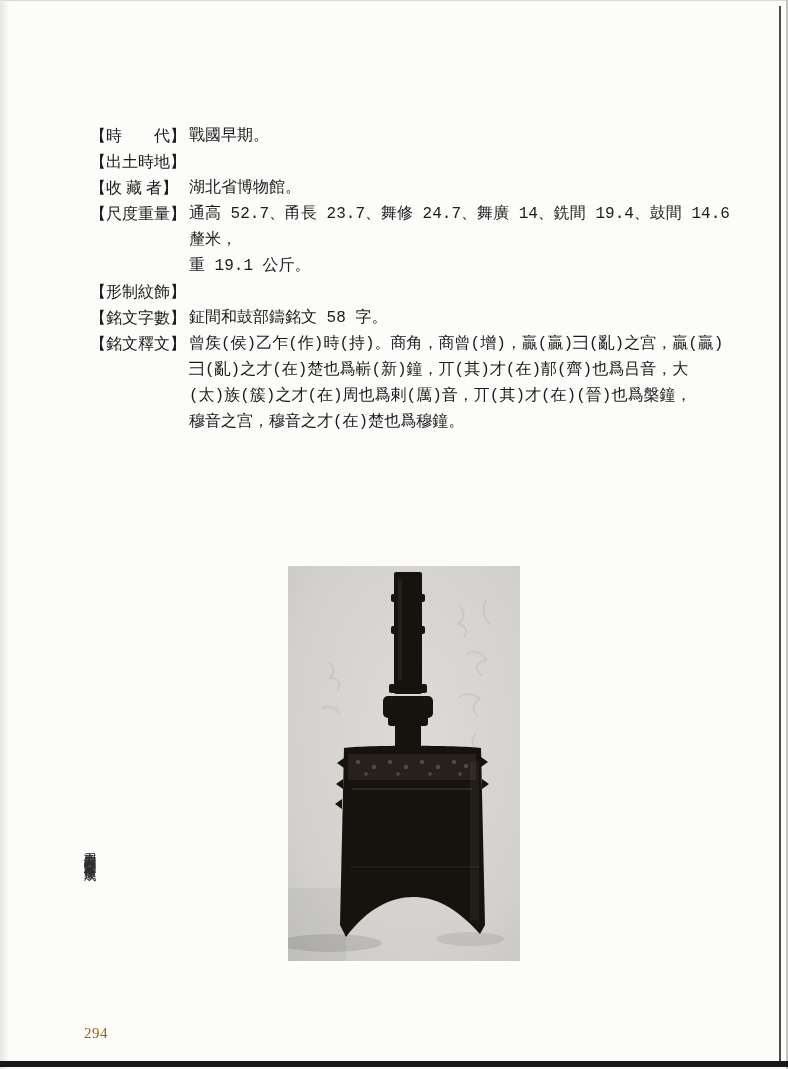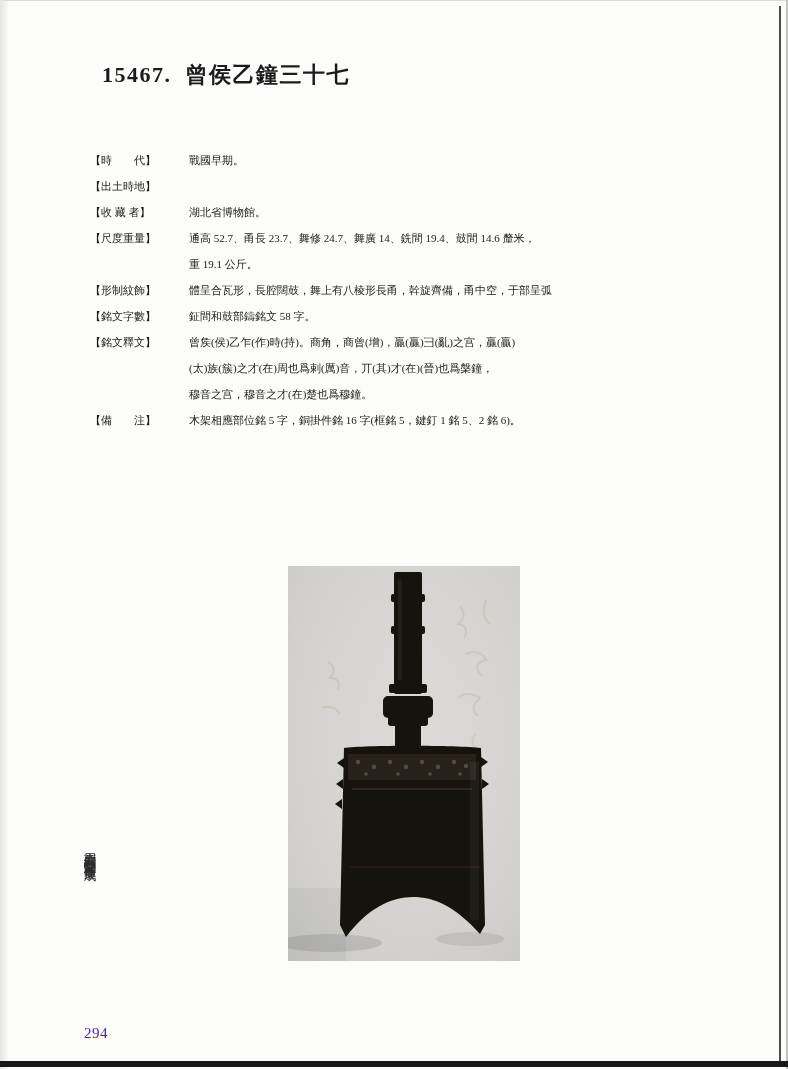--- a/index.html
+++ b/index.html
@@ -15,54 +15,53 @@
   .scan-right-edge{position:absolute;right:0;top:0;bottom:0;width:2px;background:#c2c2c0;}
   .scan-right-line{position:absolute;right:7px;top:6px;bottom:8px;width:2px;background:#4c4c4a;}
   .scan-bottom-bar{position:absolute;left:0;bottom:2px;width:100%;height:6px;background:#181818;}
 
   .title{
     position:absolute;left:102px;top:60px;
     font-size:22px;font-weight:bold;letter-spacing:1.5px;white-space:pre;
   }
   .entries{
     position:absolute;left:90px;top:123px;width:648px;
-    font-size:11px;line-height:26px;margin-top:24px;
+    font-size:16px;line-height:26px;
   }
   .entry{display:flex;align-items:flex-start;}
   .label{flex:0 0 99px;white-space:pre;}
   .content{flex:1;min-width:0;}
-  .tline{white-space:pre-wrap;}
+  .tline{white-space:pre-wrap;font-family:Liberation Mono, monospace;}
 
   .photo{
     position:absolute;left:288px;top:566px;width:232px;height:395px;
   }
   .photo svg{display:block;}
 
   .sidebar-vertical{
     position:absolute;left:81px;top:842px;height:180px;
     writing-mode:vertical-rl;text-orientation:upright;
     font-size:12.5px;letter-spacing:1.5px;color:#2c2c2c;white-space:pre;
   }
   .pageno{
     position:absolute;left:84px;top:1025px;
-    font-size:15px;color:#4c1d95;letter-spacing:0.5px;
+    font-size:15px;color:#a16207;letter-spacing:0.5px;
   }
 </style>
 </head>
 <body>
 
 <div class="page">
 
   <div class="scan-top-line"></div>
   <div class="scan-left-shade"></div>
   <div class="scan-right-edge"></div>
   <div class="scan-right-line"></div>
   <div class="scan-bottom-bar"></div>
 
-  <div class="title">15467.  曾侯乙鐘三十七</div>
 
   <div class="entries">
       <div class="entry">
         <span class="label">【時　　代】</span>
         <div class="content">
           <div class="tline">戰國早期。</div>
         </div>
       </div>
       <div class="entry">
         <span class="label">【出土時地】</span>
@@ -76,41 +75,35 @@
       <div class="entry">
         <span class="label">【尺度重量】</span>
         <div class="content">
           <div class="tline">通高 52.7、甬長 23.7、舞修 24.7、舞廣 14、銑間 19.4、鼓間 14.6 釐米，</div>
           <div class="tline">重 19.1 公斤。</div>
         </div>
       </div>
       <div class="entry">
         <span class="label">【形制紋飾】</span>
         <div class="content">
-          <div class="tline">體呈合瓦形，長腔闊鼓，舞上有八棱形長甬，幹旋齊備，甬中空，于部呈弧</div>
         </div>
       </div>
       <div class="entry">
         <span class="label">【銘文字數】</span>
         <div class="content">
           <div class="tline">鉦間和鼓部鑄銘文 58 字。</div>
         </div>
       </div>
       <div class="entry">
         <span class="label">【銘文釋文】</span>
         <div class="content">
           <div class="tline">曾矦(侯)乙乍(作)時(持)。商角，商曾(增)，贏(贏)彐(亂)之宫，贏(贏)</div>
+          <div class="tline">彐(亂)之才(在)楚也爲嶄(新)鐘，丌(其)才(在)郬(齊)也爲吕音，大</div>
           <div class="tline">(太)族(簇)之才(在)周也爲剌(厲)音，丌(其)才(在)𣈆(晉)也爲槃鐘，</div>
           <div class="tline">穆音之宫，穆音之才(在)楚也爲穆鐘。</div>
-        </div>
-      </div>
-      <div class="entry">
-        <span class="label">【備　　注】</span>
-        <div class="content">
-          <div class="tline">木架相應部位銘 5 字，銅掛件銘 16 字(框銘 5，鍵釘 1 銘 5、2 銘 6)。</div>
         </div>
       </div>
     </div>
 
   <div class="photo">
     <svg viewBox="0 0 232 395" width="232" height="395">
       <defs>
         <radialGradient id="pbg" cx="55%" cy="42%" r="80%">
           <stop offset="0%" stop-color="#dcdbd7"></stop>
           <stop offset="70%" stop-color="#d2d1cd"></stop>

